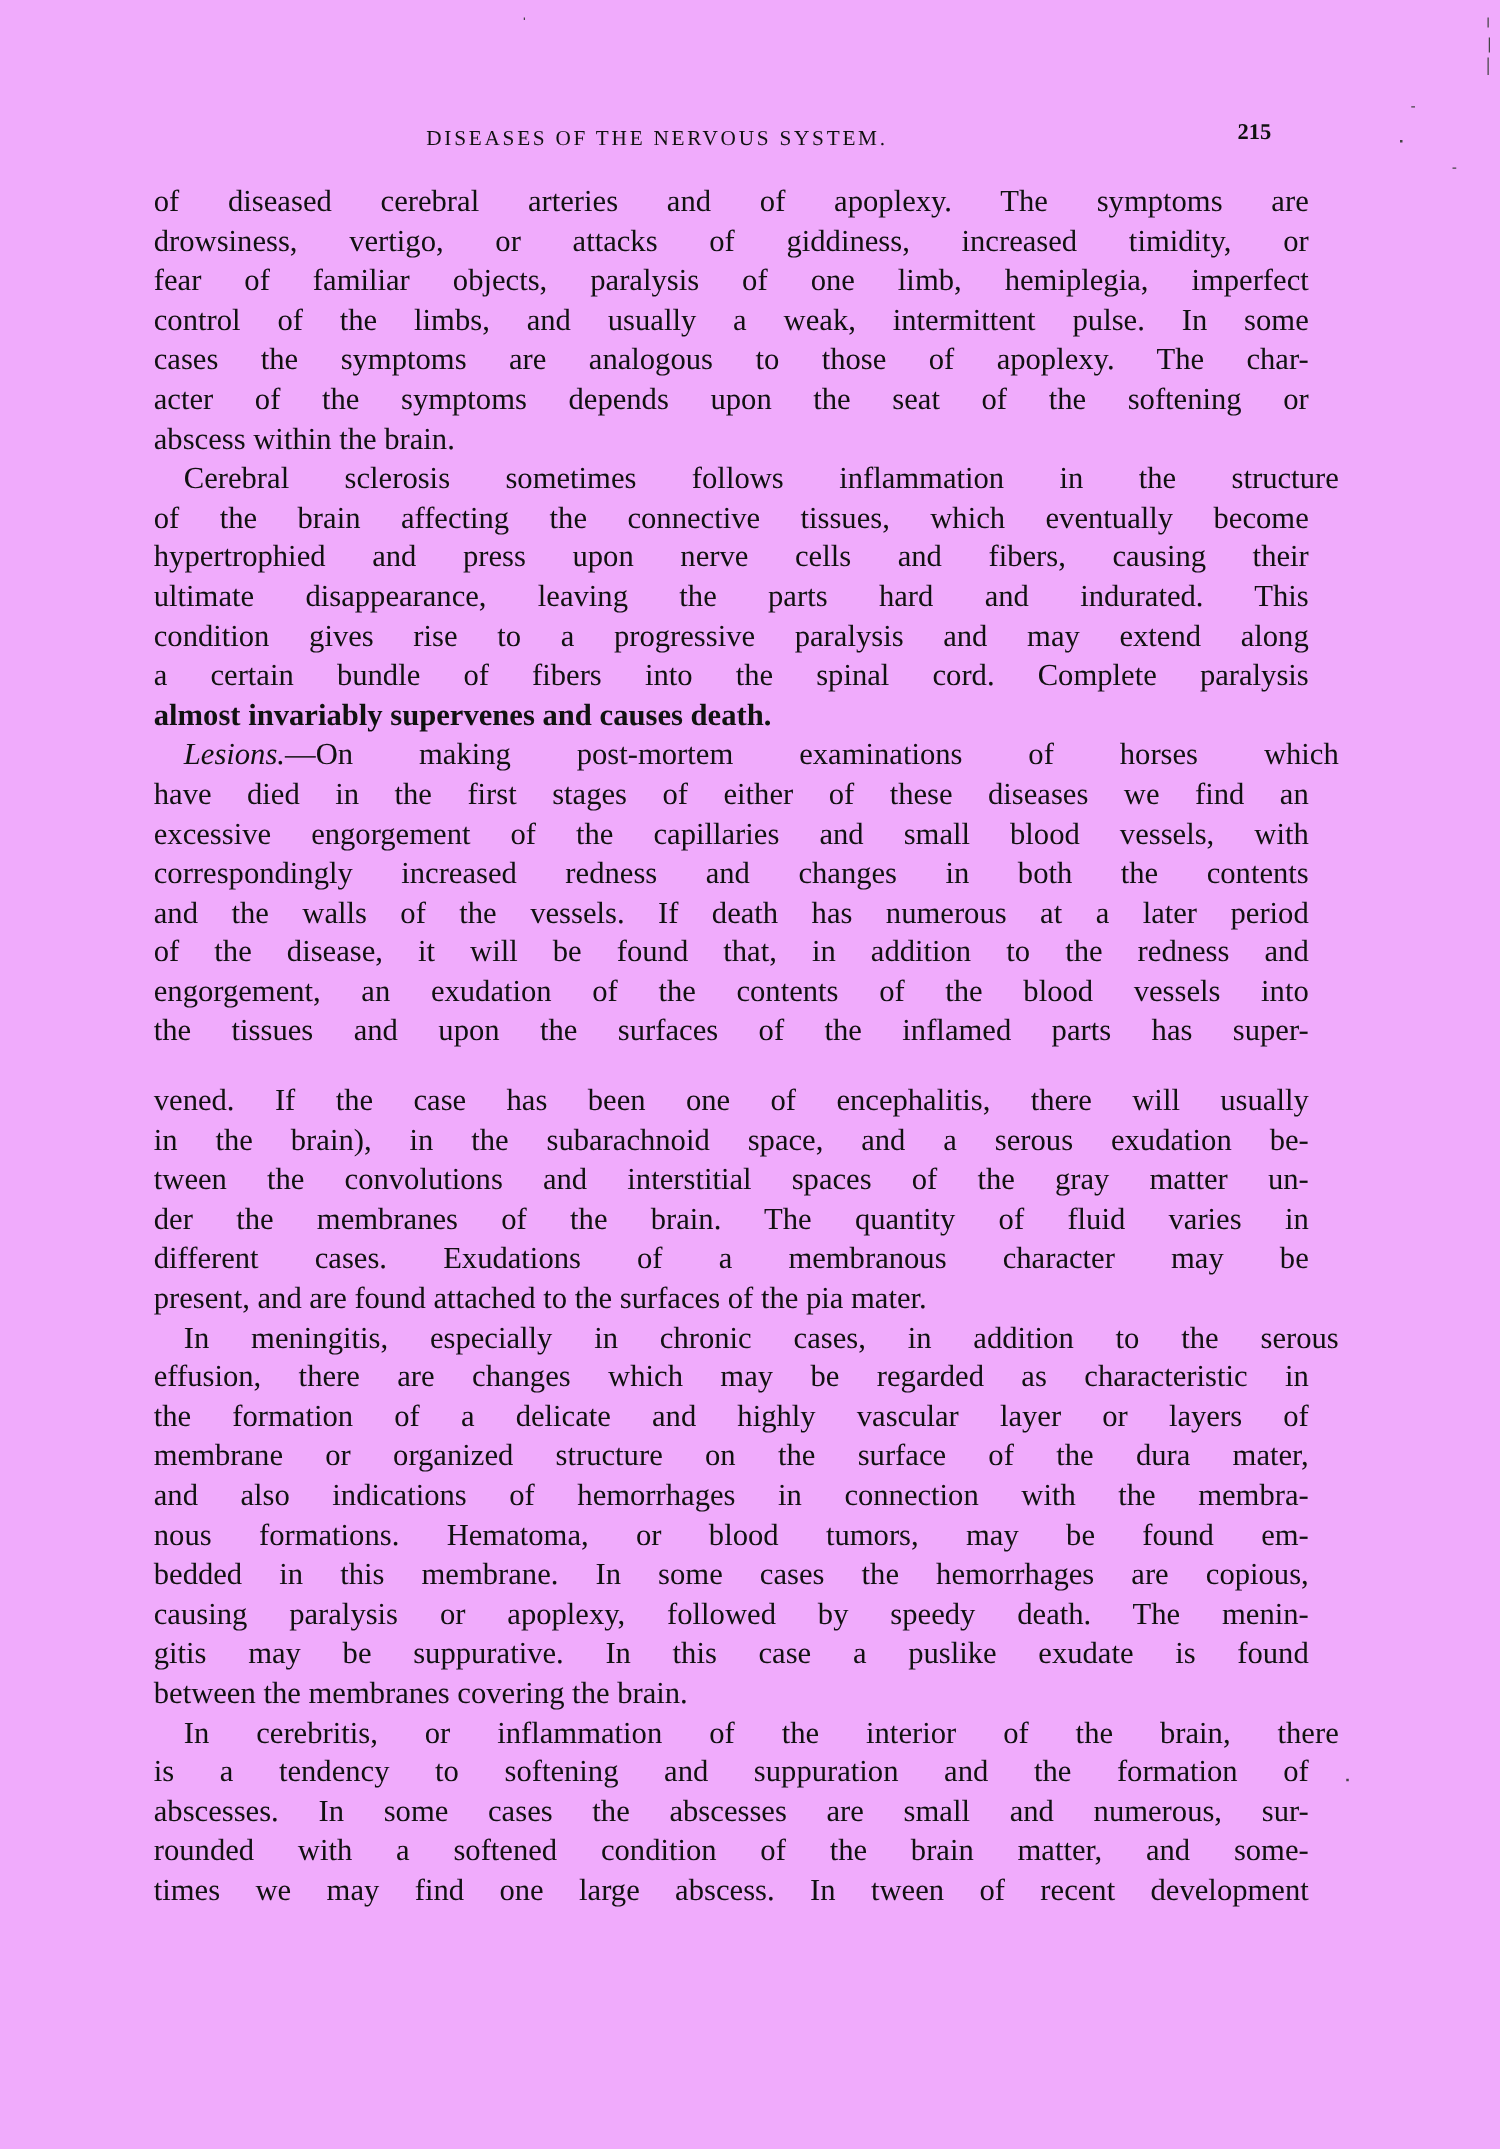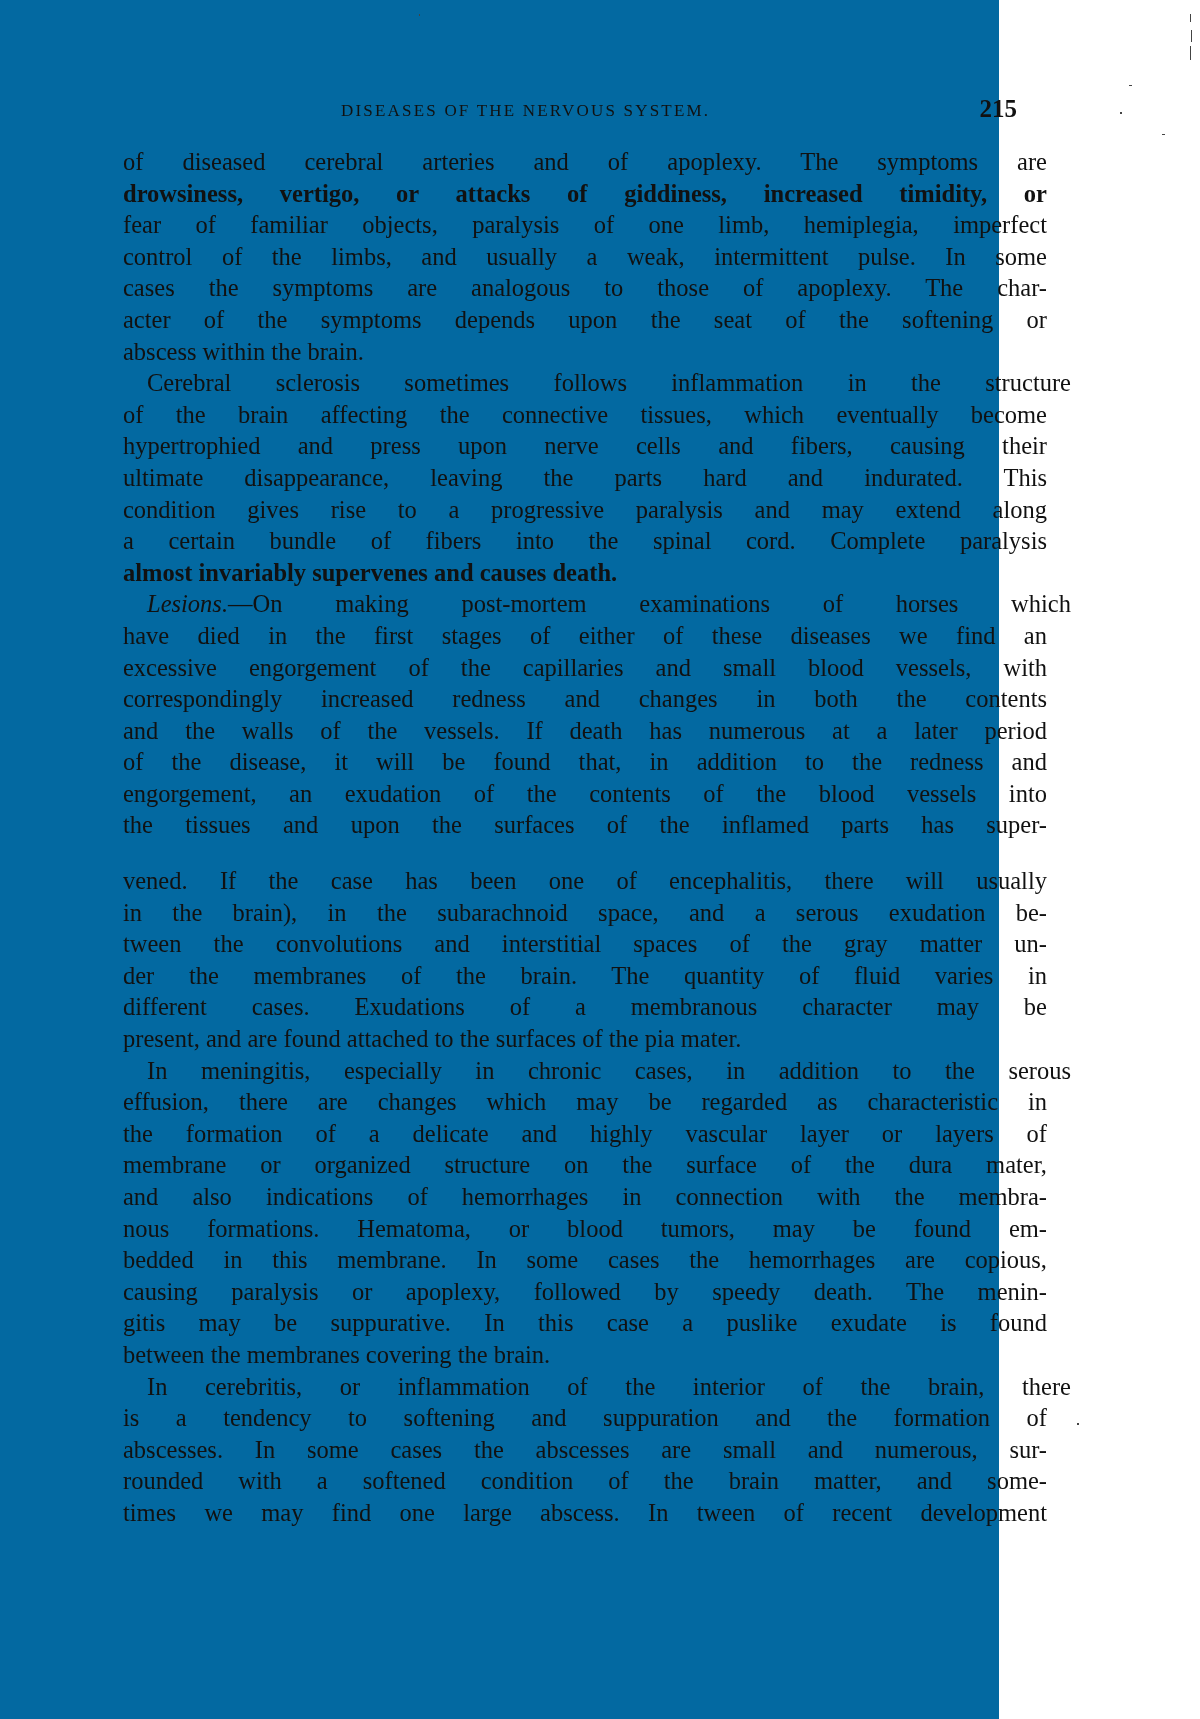--- a/index.html
+++ b/index.html
@@ -11,23 +11,23 @@
       width: 1200px;
       height: 1719px;
       position: relative;
       overflow: hidden;
       font-family: "Liberation Serif", "DejaVu Serif", serif;
       color: #111111;
     }
     .page {
       position: absolute;
       left: 0; top: 0;
-      width: 999px;
+      width: 1200px;
       height: 1719px;
-      background: #0369a1;
+      background: #f0abfc;
     }
     .running-head {
       position: absolute;
       left: 123px;
       top: 95px;
       width: 924px;
       height: 32px;
     }
     .running-title {
       position: absolute;
@@ -37,21 +37,21 @@
       letter-spacing: 2.2px;
       font-weight: normal;
       white-space: nowrap;
       font-variant: small-caps;
       text-transform: uppercase;
     }
     .page-number {
       position: absolute;
       right: 30px;
       top: 0px;
-      font-size: 25px;
+      font-size: 18px;
       font-weight: bold;
     }
     .body-text {
       position: absolute;
       left: 123px;
       top: 146px;
       width: 924px;
     }
     .line {
       display: block;
@@ -92,21 +92,21 @@
   <div class="scan-mark" style="left:1077px;top:1423px;width:2px;height:2px;"></div>
 
   <div class="running-head">
     <span class="running-title">DISEASES OF THE NERVOUS SYSTEM.</span>
     <span class="page-number">215</span>
   </div>
 
   <div class="body-text" id="body-text">
       <div>
         <span class="line" style="display: block; width: 924px;"><span>of diseased cerebral arteries and of apoplexy.  The symptoms are</span></span>
-        <span class="line" style="display: block; width: 924px; font-weight: bold;"><span>drowsiness, vertigo, or attacks of giddiness, increased timidity, or</span></span>
+        <span class="line" style="display: block; width: 924px;"><span>drowsiness, vertigo, or attacks of giddiness, increased timidity, or</span></span>
         <span class="line" style="display: block; width: 924px;"><span>fear of familiar objects, paralysis of one limb, hemiplegia, imperfect</span></span>
         <span class="line" style="display: block; width: 924px;"><span>control of the limbs, and usually a weak, intermittent pulse.  In some</span></span>
         <span class="line" style="display: block; width: 924px;"><span>cases the symptoms are analogous to those of apoplexy.  The char-</span></span>
         <span class="line" style="display: block; width: 924px;"><span>acter of the symptoms depends upon the seat of the softening or</span></span>
         <span class="line last" style="display: block; width: auto;"><span>abscess within the brain.</span></span>
       </div>
       <div>
         <span class="line indent" style="display: block; width: 924px;"><span>Cerebral sclerosis sometimes follows inflammation in the structure</span></span>
         <span class="line" style="display: block; width: 924px;"><span>of the brain affecting the connective tissues, which eventually become</span></span>
         <span class="line" style="display: block; width: 924px;"><span>hypertrophied and press upon nerve cells and fibers, causing their</span></span>

